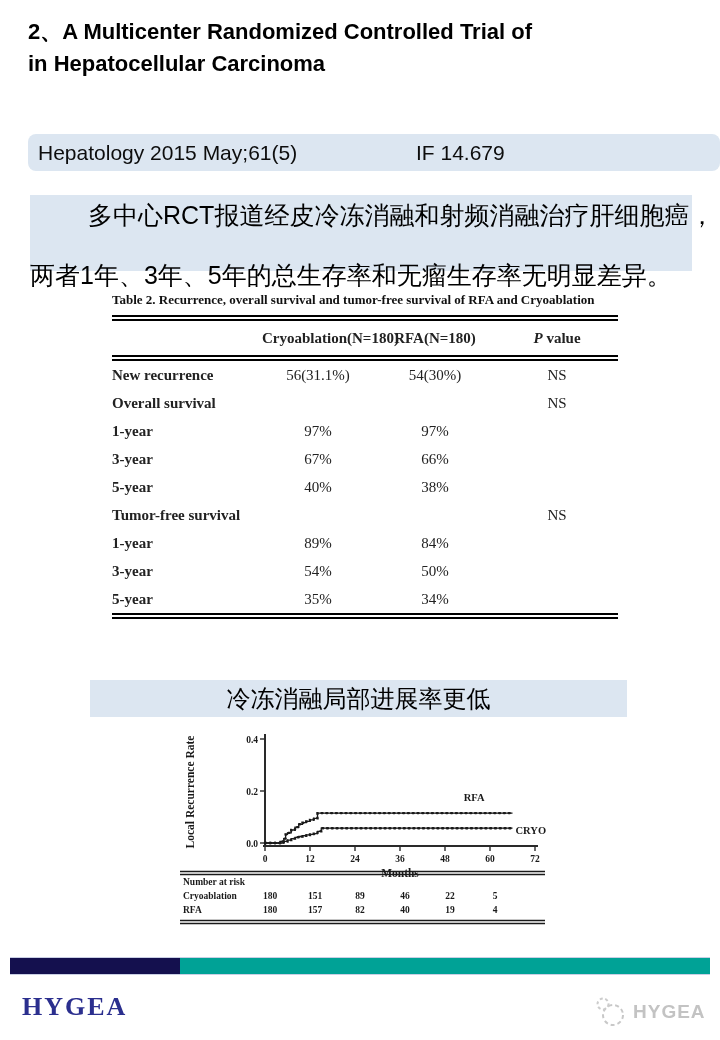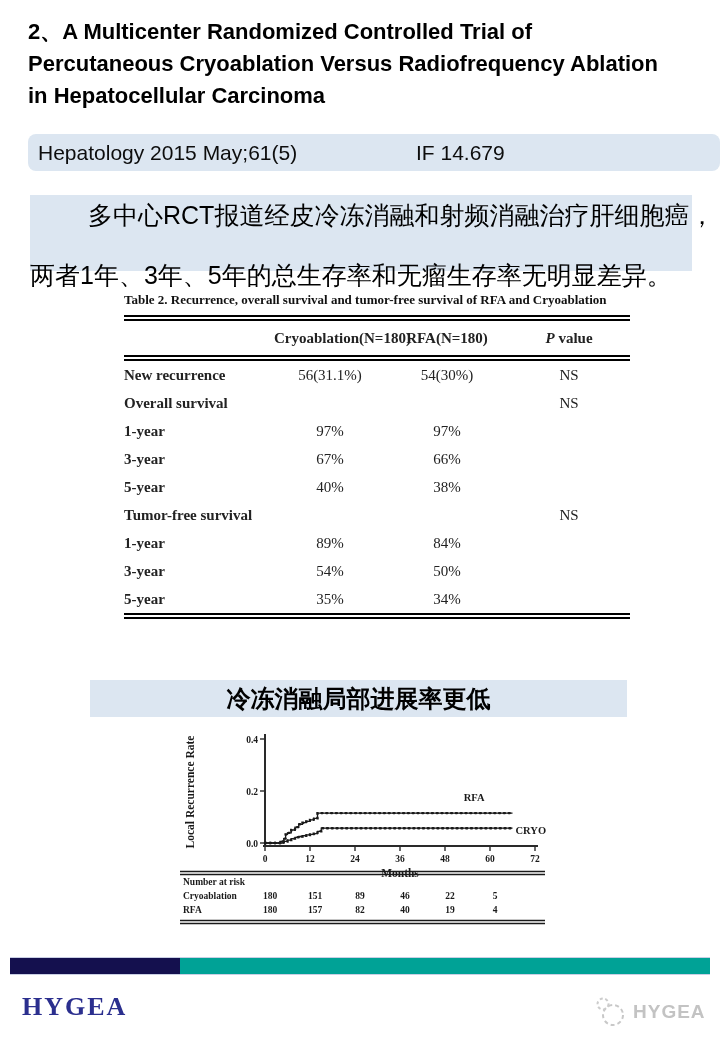--- a/index.html
+++ b/index.html
@@ -19,32 +19,32 @@
     font-size:21px;color:#0d0d0d;line-height:37px;border-radius:8px;}
   #journal-ref{position:absolute;left:10px;top:0;}
   #impact-factor{position:absolute;left:388px;top:0;}
 
   #summary-box{left:30px;top:195px;width:662px;height:76px;background:var(--panel-blue);
     font-size:25px;line-height:37px;color:#000;padding-top:2px;box-sizing:border-box;}
   .summary-line-1{text-indent:58px;white-space:nowrap;}
   .summary-line-2{white-space:nowrap;margin-top:23px;}
 
   #paper-table-wrap{left:112px;top:292px;width:506px;background:#fff;
-    font-family:"Liberation Serif",serif;color:#111;margin-left:12px;}
+    font-family:"Liberation Serif",serif;color:#111;}
   .pt-title{font-weight:bold;font-size:13px;margin:0 0 7px 0;}
   table.pt{border-collapse:collapse;table-layout:fixed;width:506px;
     border-top:6px double #000;border-bottom:6px double #000;font-size:15px;color:#222;}
   table.pt th{border-bottom:6px double #000;font-weight:bold;height:34px;
     text-align:center;padding:0;}
   table.pt td{height:28px;padding:0;}
   td.label{font-weight:bold;text-align:left;}
   td.val{text-align:center;}
 
   #banner{left:90px;top:680px;width:537px;height:37px;background:var(--panel-blue);
-    text-align:center;font-size:24px;line-height:37px;color:#000;font-weight:bold;}
+    text-align:center;font-size:24px;line-height:37px;color:#000;}
 
   #km-svg{left:178px;top:722px;}
   #km-svg text{fill:#1a1a1a;font-family:"Liberation Serif",serif;font-weight:bold;}
   .ax{stroke:#2a2a2a;stroke-width:2;}
   .tick{stroke:#2a2a2a;stroke-width:1.4;}
   .tick-lab{font-size:9.5px;}
   .ax-label{font-size:11.5px;}
   .series-path{fill:none;stroke:#1a1a1a;stroke-width:1.3;}
   .series-dots{fill:none;stroke:#1a1a1a;stroke-width:2.4;stroke-dasharray:1 3.8;stroke-linecap:round;}
   .ser-lab{font-size:10.5px;}
@@ -60,21 +60,20 @@
     font-size:26px;letter-spacing:2px;color:var(--logo-navy);}
 
   #watermark{left:594px;top:996px;display:flex;align-items:center;gap:5px;
     color:var(--wm-gray);font-size:19px;letter-spacing:1px;font-weight:bold;}
 </style>
 </head>
 <body style="--panel-blue: #dce6f1; --bar-navy: #14104e; --bar-teal: #00a296; --logo-navy: #2b2f8e; --wm-gray: #c3c3c3;">
 
 <div class="abs" id="slide-title">
   <div>2、A Multicenter Randomized Controlled Trial of</div>
-  <div>Percutaneous Cryoablation Versus Radiofrequency Ablation</div>
   <div>in Hepatocellular Carcinoma</div>
 </div>
 
 <div class="abs" id="journal-bar">
   <span id="journal-ref">Hepatology 2015 May;61(5)</span>
   <span id="impact-factor">IF 14.679</span>
 </div>
 
 <div class="abs" id="summary-box">
   <div class="summary-line-1">多中心RCT报道经皮冷冻消融和射频消融治疗肝细胞癌，</div>

